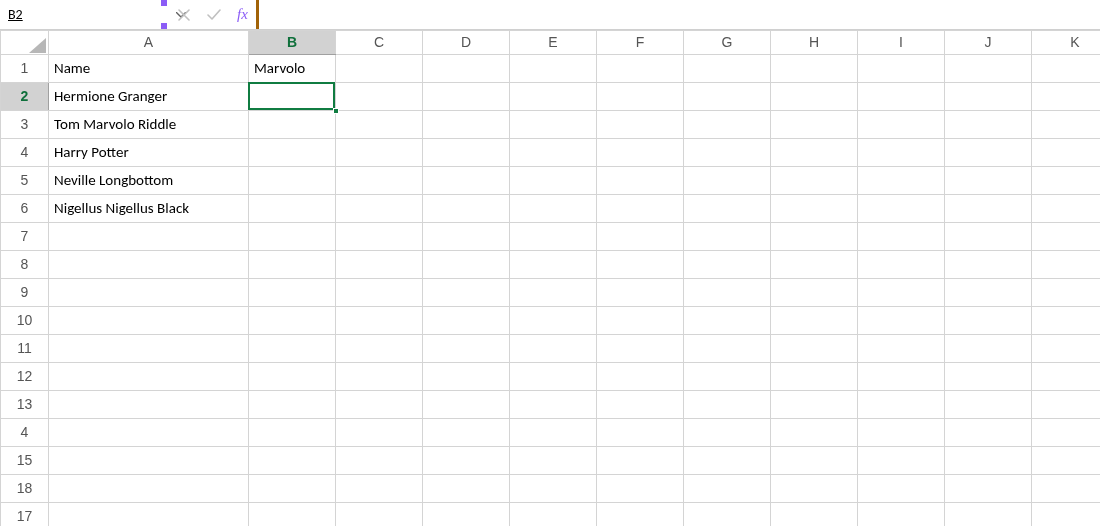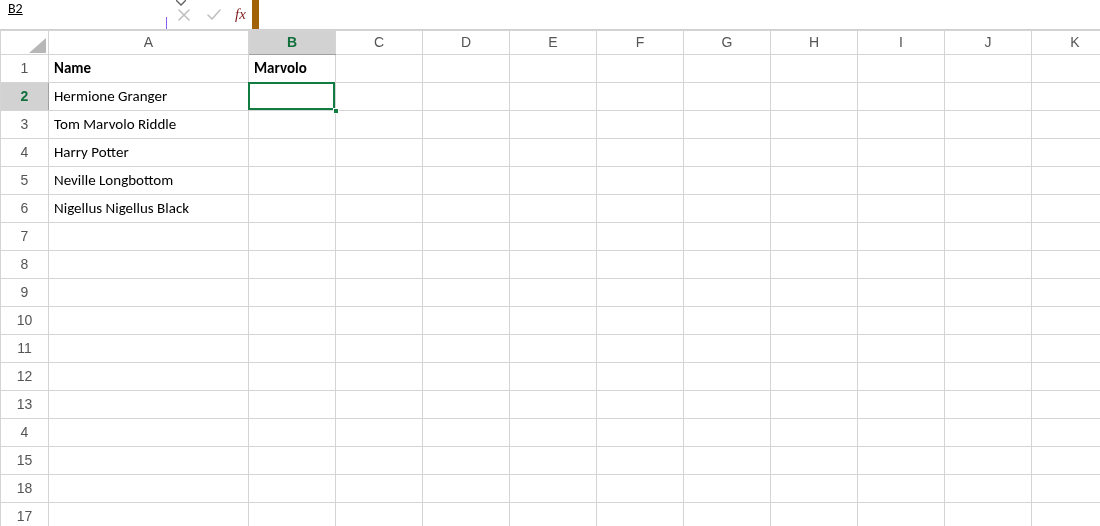--- a/index.html
+++ b/index.html
@@ -16,23 +16,23 @@
   
   .formula-bar {
     display: flex;
     align-items: stretch;
     height: 30px;
     border-bottom: 1px solid #d0d0d0;
     background: #fff;
   }
   .name-box {
     display: flex;
-    align-items: flex-start;
+    align-items: center;
     width: 167px;
-    border-right: 1px solid #8b5cf6;
+    border-right: 6px solid #8b5cf6;
     text-decoration: underline;
   }
   .name-box-input {
     flex: 1;
     border: none;
     outline: none;
     padding: 0 8px;
     font-family: inherit;
     font-size: 14px;
     color: #000;
@@ -51,25 +51,25 @@
     width: 30px;
     display: flex;
     align-items: center;
     justify-content: center;
     color: #c0c0c0;
     font-size: 15px;
     cursor: pointer;
     user-select: none;
   }
   .fb-btn.fx {
-    color: #7f1d1d;
+    color: #8b5cf6;
     font-style: italic;
     font-family: "Cambria Math", "Times New Roman", serif;
     font-size: 15px;
-    border-right: 7px solid #a16207;
+    border-right: 3px solid #a16207;
   }
   .formula-input {
     flex: 1;
     border: none;
     outline: none;
     padding: 0 8px;
     font-family: inherit;
     font-size: 14px;
     color: #000;
   }
@@ -126,21 +126,21 @@
     width: 0; height: 0;
     border-style: solid;
     border-width: 0 0 15px 17px;
     border-color: transparent transparent #b7b7b7 transparent;
   }
 
   .cell {
     padding: 0 5px;
     font-size: 15px;
   }
-  .bold { font-weight: bold; }
+  .bold { font-weight: normal; }
 
   
   th.colhdr.active {
     background: #d2d2d2;
     color: #0f703b;
     font-weight: 600;
     border-bottom-color:#a0a0a0;
   }
   
   th.rowhdr.active {

